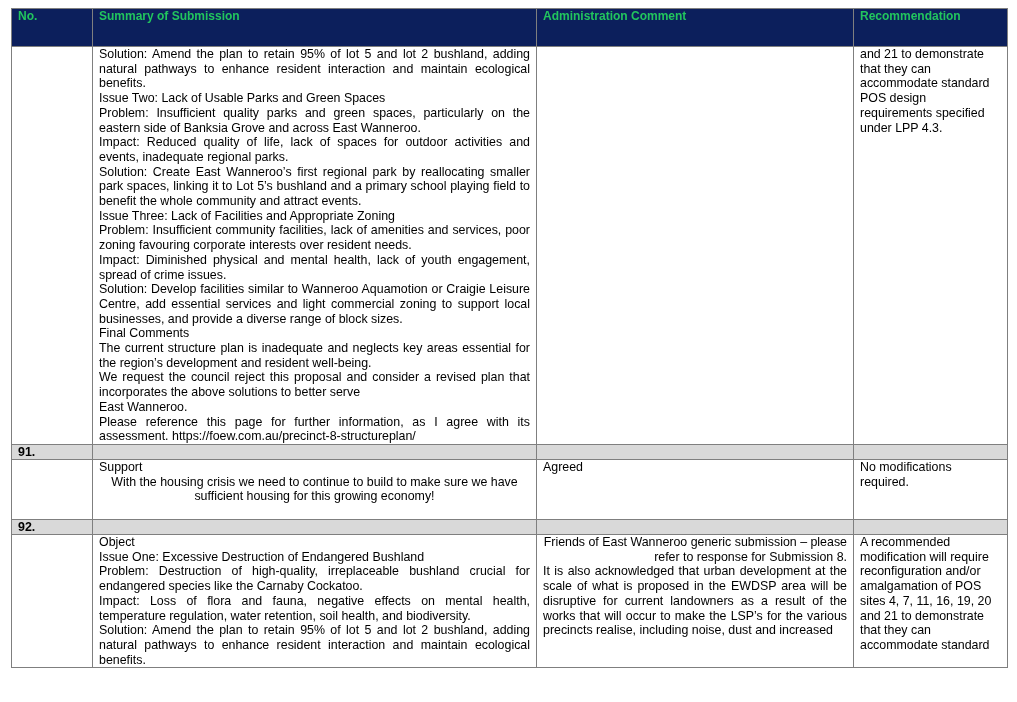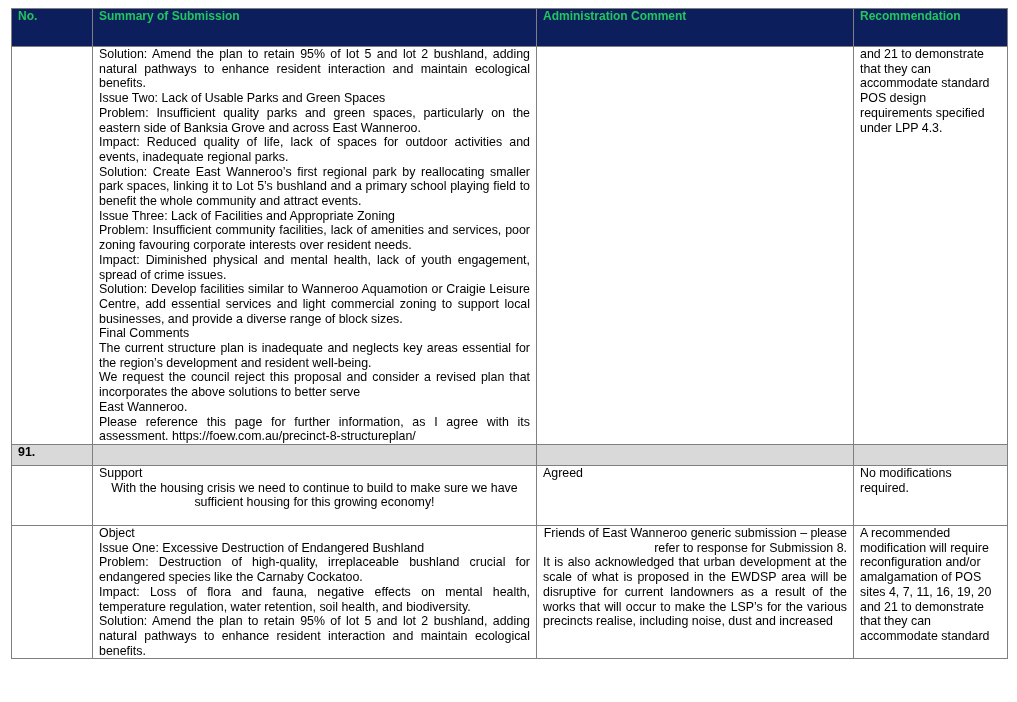--- a/index.html
+++ b/index.html
@@ -4,21 +4,21 @@
 <style>
   html, body { margin: 0; padding: 0; background: #ffffff; }
   body { width: 1017px; height: 702px; position: relative; overflow: hidden;
          font-family: "Liberation Sans", sans-serif; color: #000; }
   table.sub { position: absolute; left: 11px; top: 8px; width: 996px;
               border-collapse: collapse; table-layout: fixed; font-size: 12.4px; line-height: 14.7px; }
   col.c1 { width: 81px; } col.c2 { width: 444px; } col.c3 { width: 317px; } col.c4 { width: 154px; }
   table.sub th, table.sub td { border: 1px solid #7f7f7f; vertical-align: top; padding: 0 6px; }
   thead th { background: #0c1f5c; color: #22c55e; font-weight: bold; text-align: left;
              height: 37px; vertical-align: middle; font-size: 12px; border-color: #5a5a5a; }
-  tr.numrow td { background: #d9d9d9; height: 14px; font-weight: bold; padding-top: 0; padding-bottom: 6px; line-height: 14px; }
+  tr.numrow td { background: #d9d9d9; height: 14px; font-weight: bold; padding-top: 0; padding-bottom: 0; line-height: 14px; }
   td.summary { text-align: justify; }
   td.summary p, td.admin p, td.rec p { margin: 0; }
   .u { }
   .justify { text-align: justify; }
   tr.row-cont td { height: 397px; }
   tr.row-91 td { height: 59px; }
   tr.row-92 td { height: 132px; }
   td.pad-top { padding-top: 15px; }
 </style>
 </head>
@@ -78,20 +78,26 @@
         <p style="text-align:center">With the housing crisis we need to continue to build to make sure we have sufficient housing for this growing economy!</p>
       </td>
       <td class="admin pad-top">
         <p>Agreed</p>
       </td>
       <td class="rec pad-top">
         <p>No modifications required.</p>
       </td>
     </tr>
 
+    <tr class="numrow">
+      <td>92.</td>
+      <td></td>
+        <td></td>
+        <td></td>
+    </tr>
     <tr class="row-92">
       <td></td>
       <td class="summary">
         <p class="u">Object</p>
         <p>Issue One: Excessive Destruction of Endangered Bushland</p>
         <p>Problem: Destruction of high-quality, irreplaceable bushland crucial for endangered species like the Carnaby Cockatoo.</p>
         <p>Impact: Loss of flora and fauna, negative effects on mental health, temperature regulation, water retention, soil health, and biodiversity.</p>
         <p>Solution: Amend the plan to retain 95% of lot 5 and lot 2 bushland, adding natural pathways to enhance resident interaction and maintain ecological benefits.</p>
       </td>
       <td class="admin pad-top justify">

